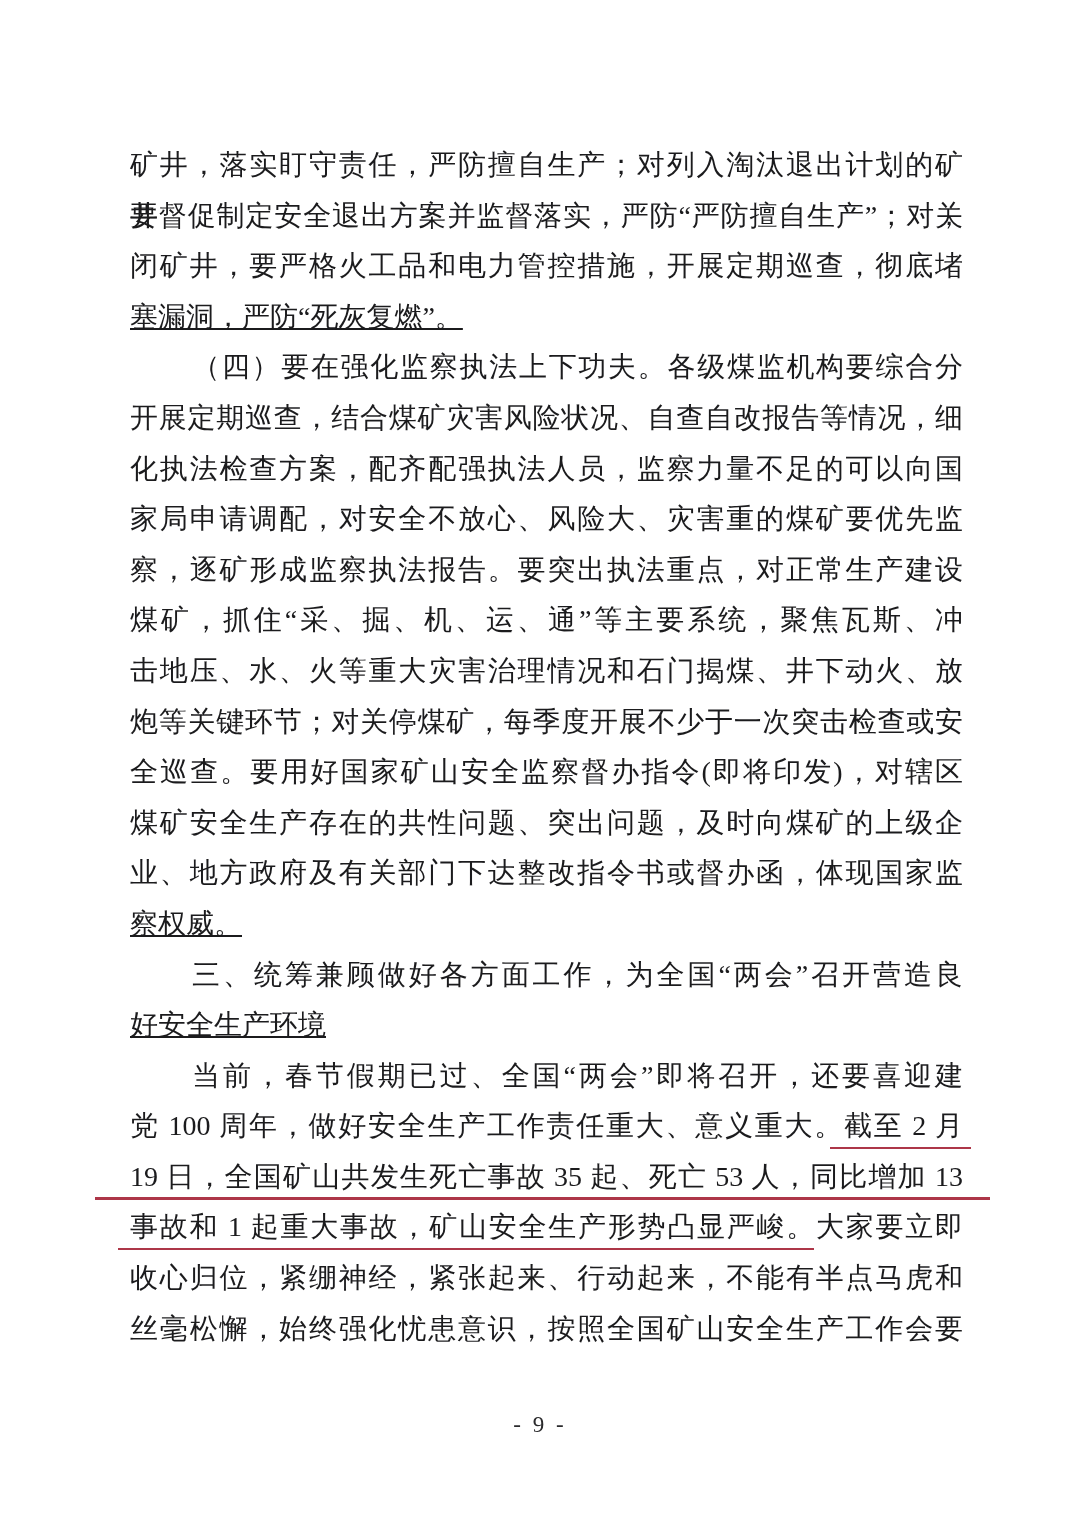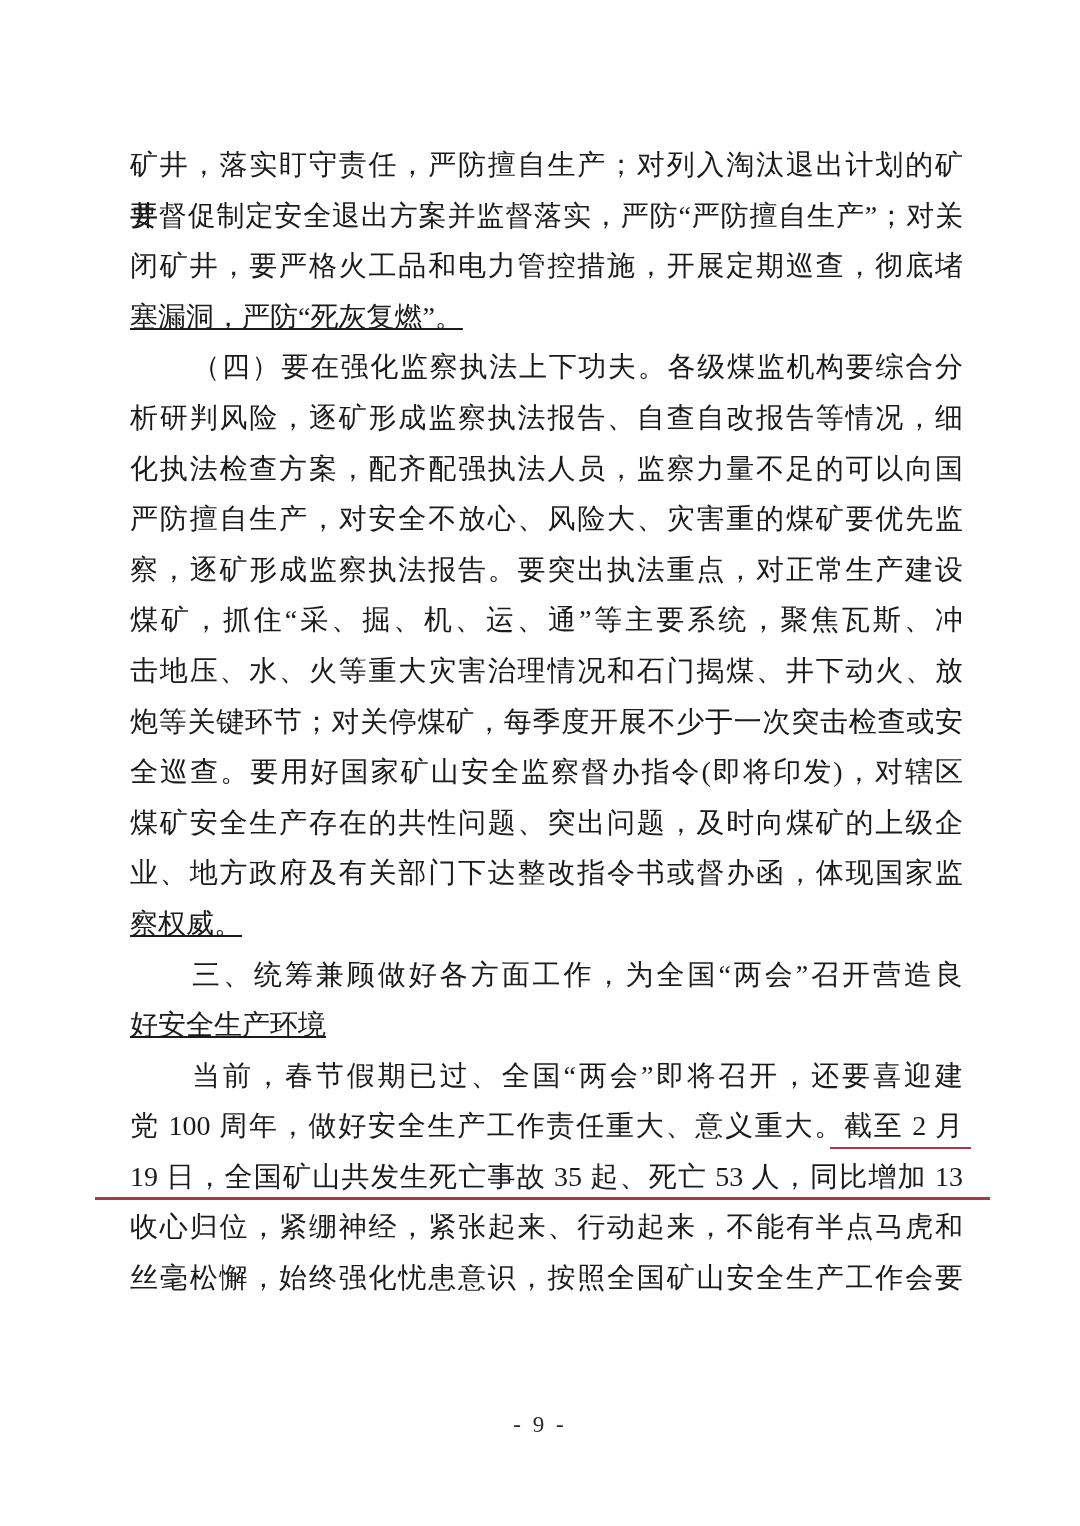--- a/index.html
+++ b/index.html
@@ -55,23 +55,23 @@
 
     <section>
       <div class="line">矿井，落实盯守责任，严防擅自生产；对列入淘汰退出计划的矿井，</div>
       <div class="line">要督促制定安全退出方案并监督落实，严防“严防擅自生产”；对关</div>
       <div class="line">闭矿井，要严格火工品和电力管控措施，开展定期巡查，彻底堵</div>
       <div class="line short">塞漏洞，严防“死灰复燃”。</div>
     </section>
 
     <section>
       <div class="line indent">（四）要在强化监察执法上下功夫。各级煤监机构要综合分</div>
-      <div class="line">析研判风险，逐矿形成监察执法报告、自查自改报告等情况，细</div>
+      <div class="line">开展定期巡查，结合煤矿灾害风险状况、自查自改报告等情况，细</div>
       <div class="line">化执法检查方案，配齐配强执法人员，监察力量不足的可以向国</div>
-      <div class="line">严防擅自生产，对安全不放心、风险大、灾害重的煤矿要优先监</div>
+      <div class="line">家局申请调配，对安全不放心、风险大、灾害重的煤矿要优先监</div>
       <div class="line">察，逐矿形成监察执法报告。要突出执法重点，对正常生产建设</div>
       <div class="line">煤矿，抓住“采、掘、机、运、通”等主要系统，聚焦瓦斯、冲</div>
       <div class="line">击地压、水、火等重大灾害治理情况和石门揭煤、井下动火、放</div>
       <div class="line">炮等关键环节；对关停煤矿，每季度开展不少于一次突击检查或安</div>
       <div class="line">全巡查。要用好国家矿山安全监察督办指令(即将印发)，对辖区</div>
       <div class="line">煤矿安全生产存在的共性问题、突出问题，及时向煤矿的上级企</div>
       <div class="line">业、地方政府及有关部门下达整改指令书或督办函，体现国家监</div>
       <div class="line short">察权威。</div>
     </section>
 
@@ -87,20 +87,24 @@
         <span class="ltext">党 100 周年，做好安全生产工作责任重大、意义重大。截至 2 月</span>
         <i class="ul ul-l20"></i>
       </div>
 
       <div class="line">
         <span class="ltext">19 日，全国矿山共发生死亡事故 35 起、死亡 53 人，同比增加 13</span>
         <i class="ul ul-l21"></i>
       </div>
 
 
+      <div class="line">
+        <span class="ltext">事故和 1 起重大事故，矿山安全生产形势凸显严峻。大家要立即</span>
+        <i class="ul ul-l23"></i>
+      </div>
 
       <div class="line">收心归位，紧绷神经，紧张起来、行动起来，不能有半点马虎和</div>
       <div class="line">丝毫松懈，始终强化忧患意识，按照全国矿山安全生产工作会要</div>
     </section>
 
   </div>
 
   <div class="pagenum">- 9 -</div>
 </div>
 

